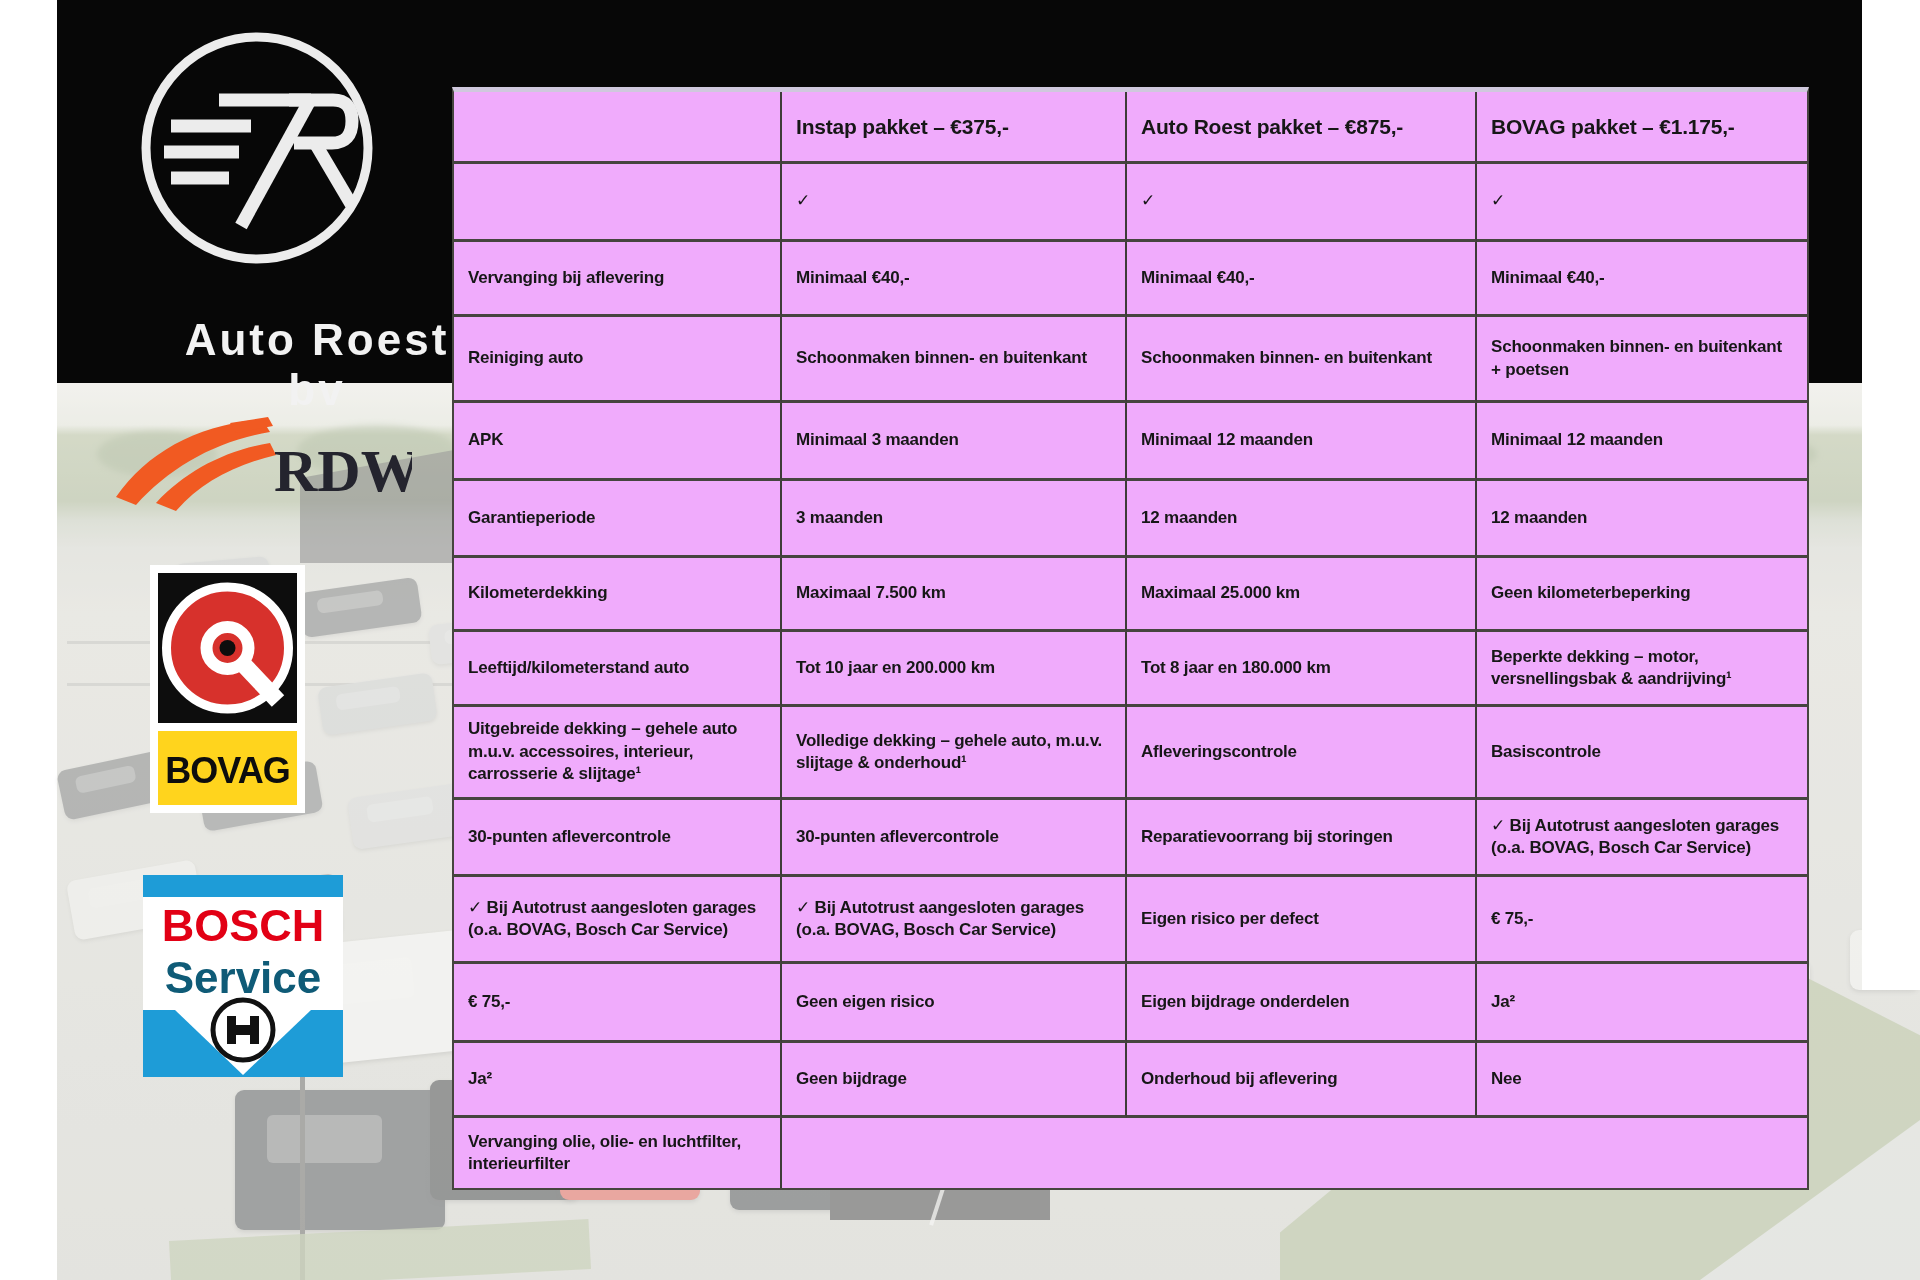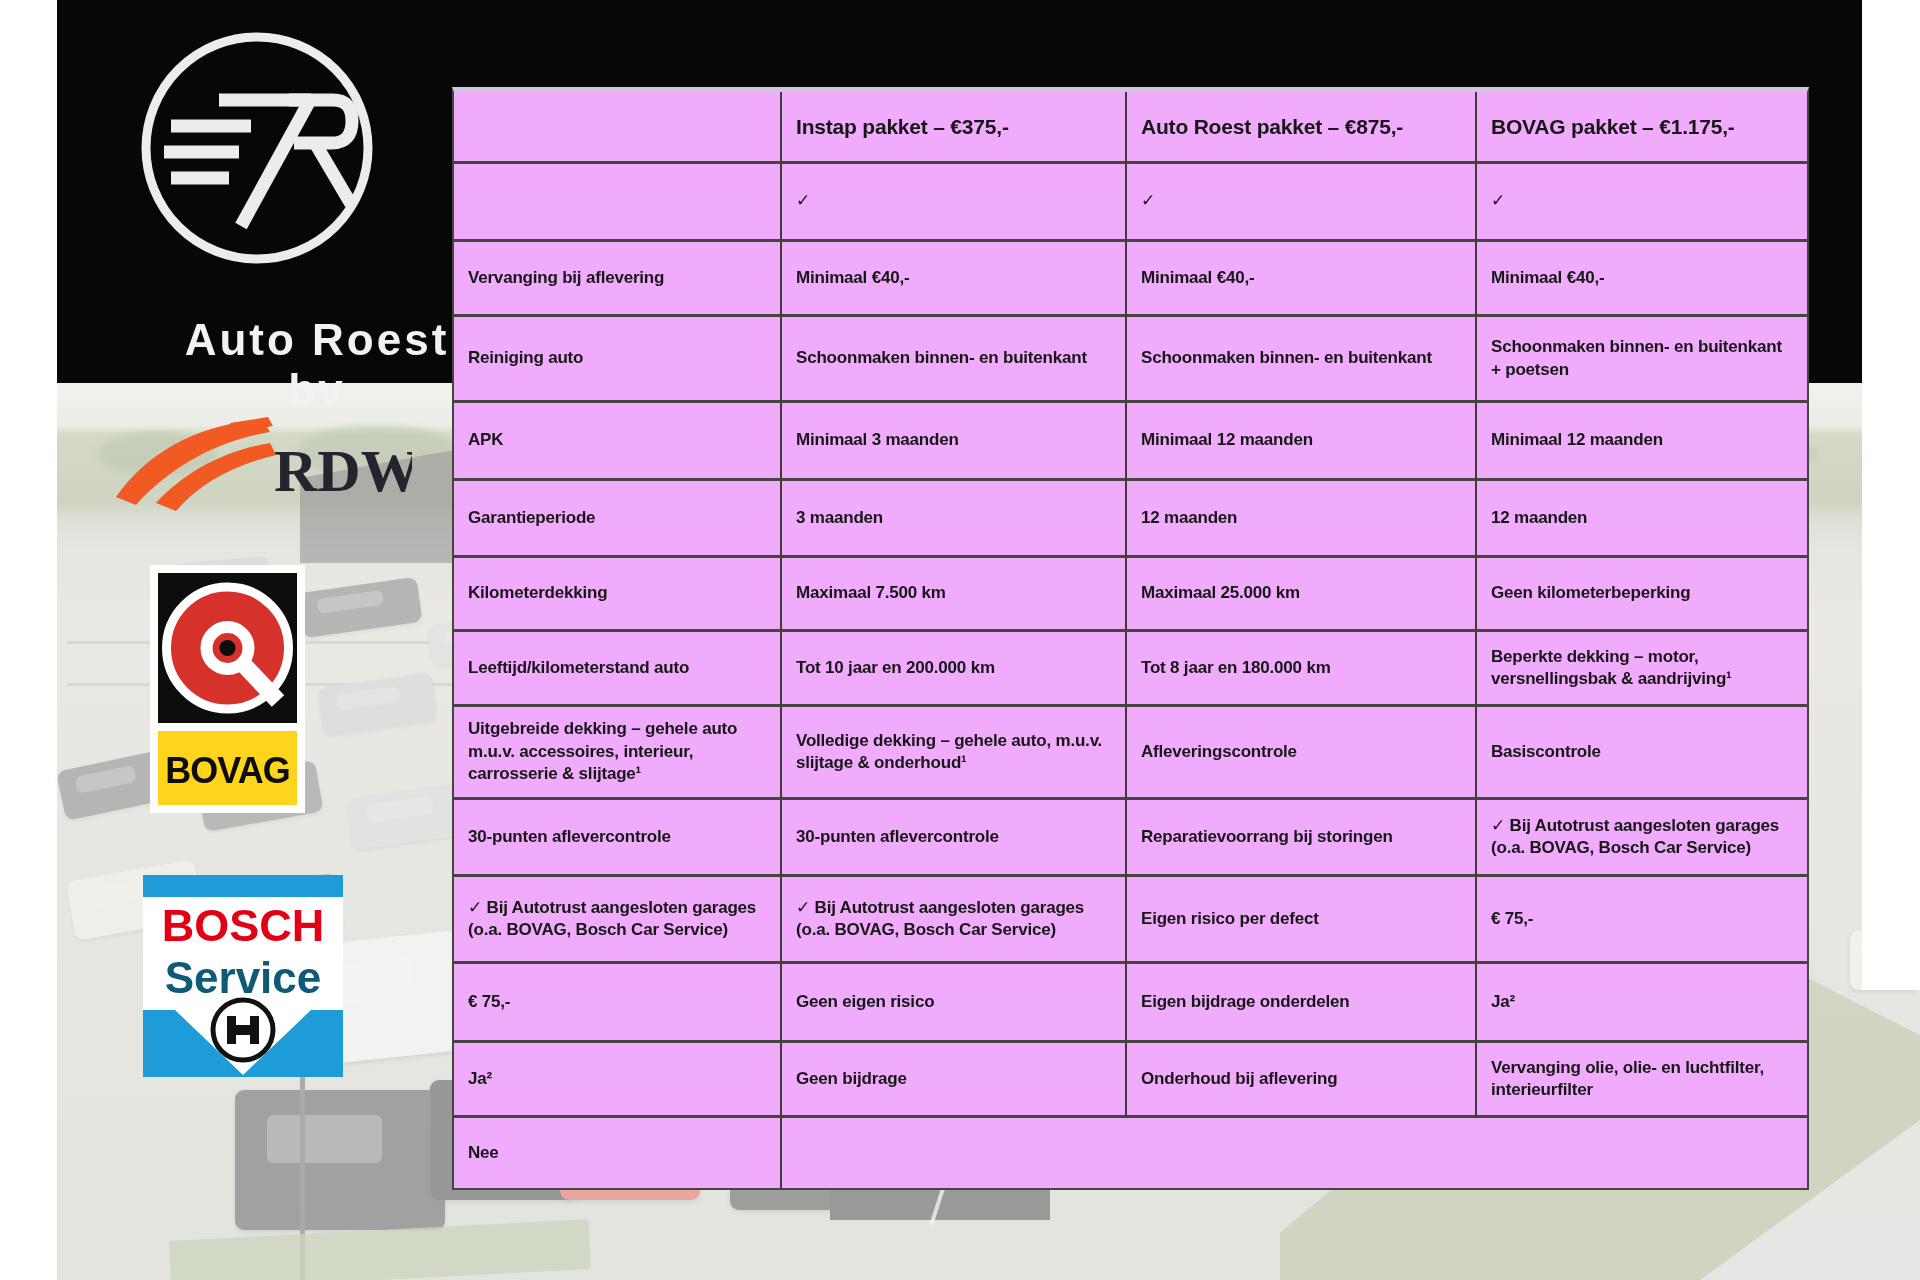--- a/index.html
+++ b/index.html
@@ -219,17 +219,17 @@
     <div class="cell">€ 75,-</div>
     <div class="cell">€ 75,-</div>
     <div class="cell">Geen eigen risico</div>
 
     <div class="cell">Eigen bijdrage onderdelen</div>
     <div class="cell">Ja²</div>
     <div class="cell">Ja²</div>
     <div class="cell">Geen bijdrage</div>
 
     <div class="cell">Onderhoud bij aflevering</div>
+    <div class="cell">Nee</div>
     <div class="cell">Vervanging olie, olie- en luchtfilter, interieurfilter</div>
-    <div class="cell">Nee</div>
   </div>
 
 </div>
 
 </body></html>

